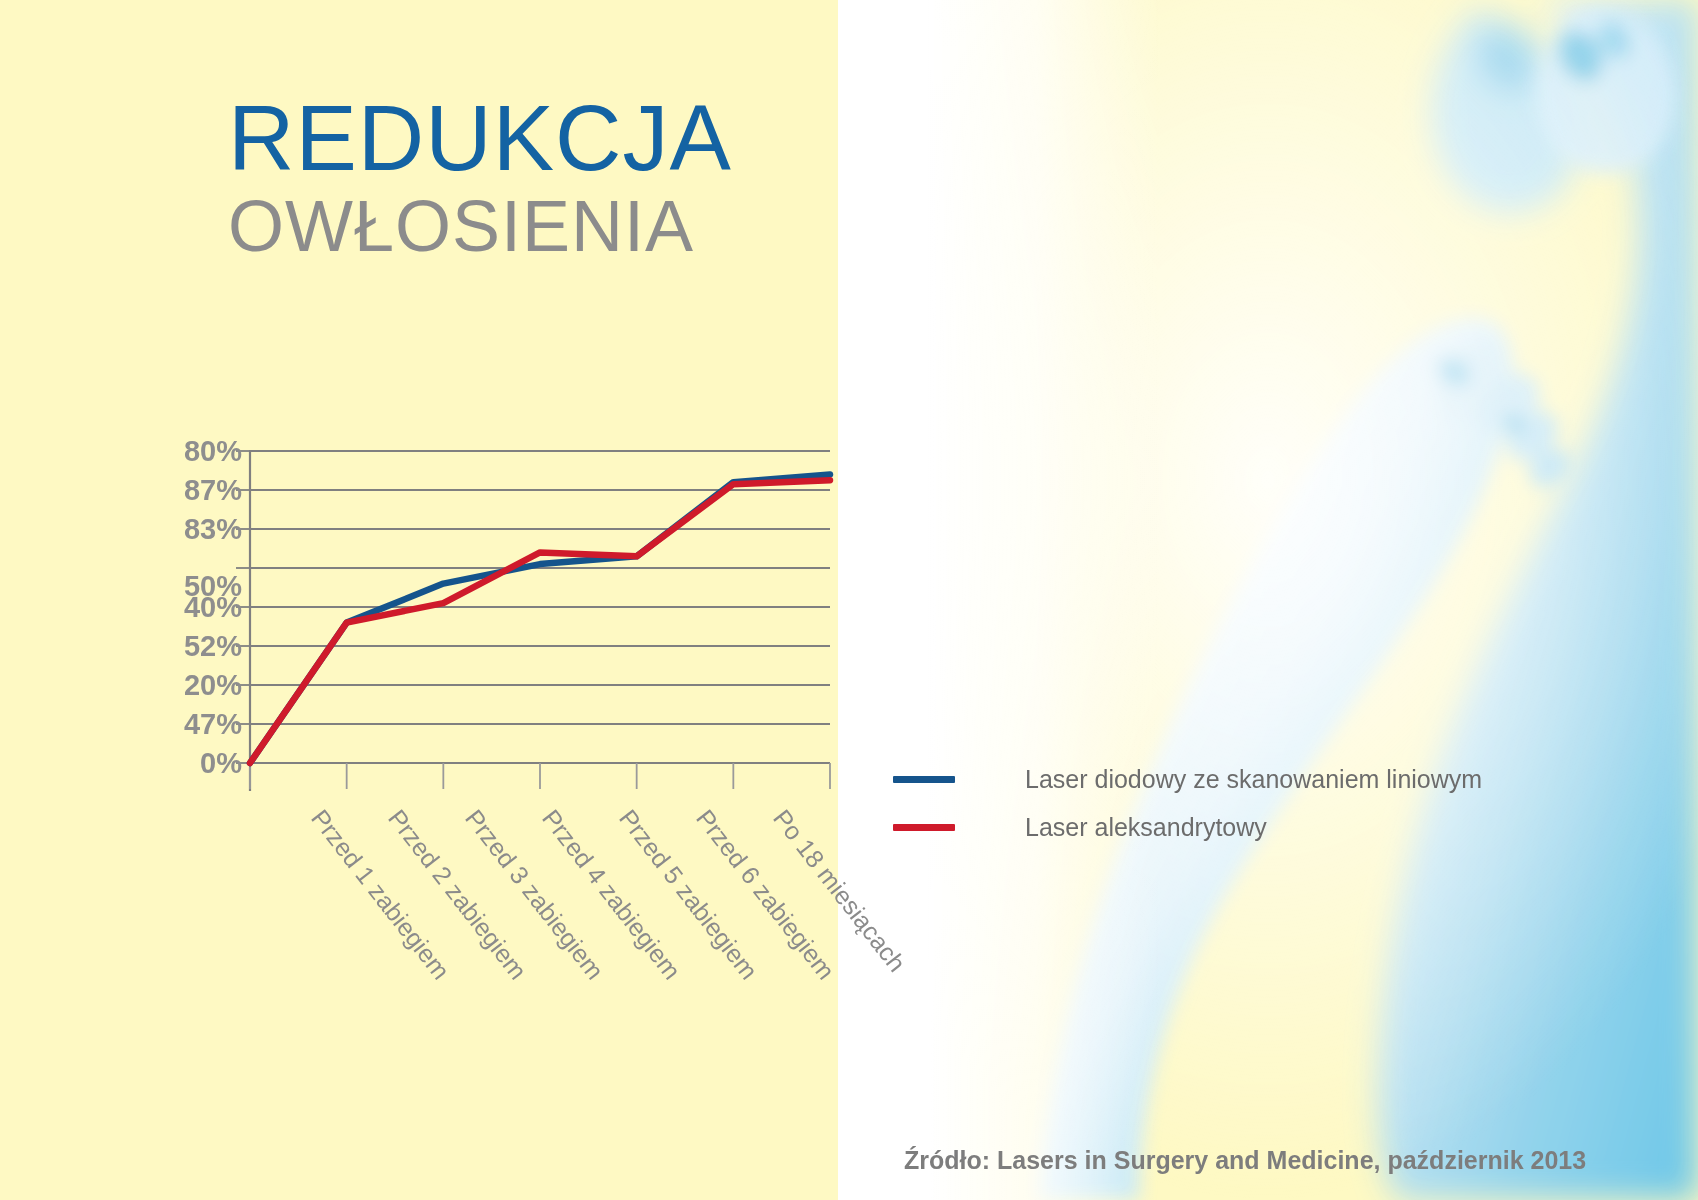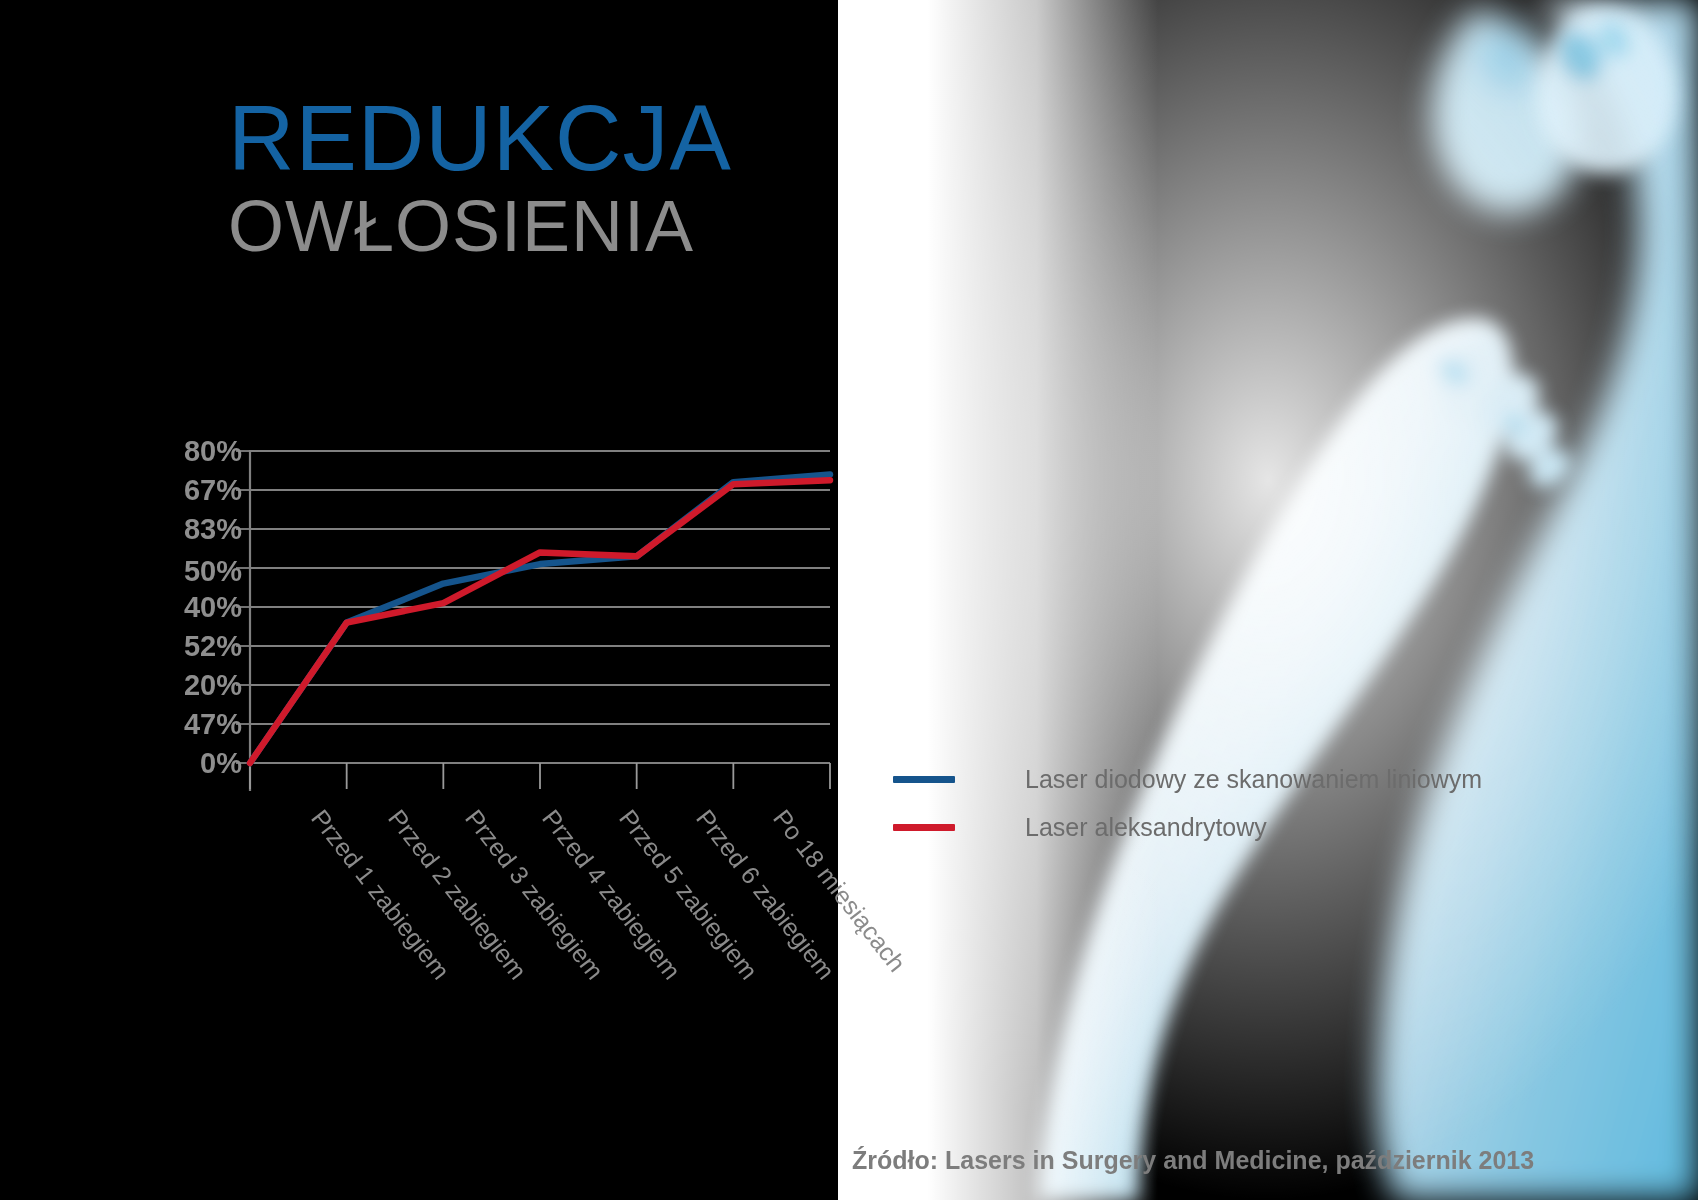--- a/index.html
+++ b/index.html
@@ -1,21 +1,21 @@
 <!DOCTYPE html>
 <html><head>
 <meta charset="utf-8">
 <style>
   html,body{margin:0;padding:0;}
   body{
     width:1698px;height:1200px;overflow:hidden;position:relative;
     background:#ffffff;
     font-family:"Liberation Sans", sans-serif;
   }
-  .stage{position:absolute;inset:0;background:#000000;}
+  .stage{position:absolute;inset:0;background:#fef9c3;}
 
   
   .photo{position:absolute;right:0;top:0;width:860px;height:1200px;overflow:hidden;}
   .photo svg{position:absolute;right:0;top:0;}
   .photo-fade{
     position:absolute;left:0;top:0;width:320px;height:1200px;
     background:linear-gradient(to right,#ffffff 0%,#ffffff 28%,rgba(255,255,255,0.75) 62%,rgba(255,255,255,0) 100%);
   }
 
   
@@ -44,21 +44,21 @@
   }
 
   
   .legend{position:absolute;left:893px;top:755px;}
   .lrow{display:flex;align-items:center;height:48px;}
   .lswatch{width:62px;height:7px;border-radius:1px;margin-right:30px;flex:0 0 auto;}
   .ltext{font-size:25px;color:#6c6c6c;white-space:nowrap;margin-left:40px;}
 
   
   .source{
-    position:absolute;left:852px;top:1146px;
+    position:absolute;left:904px;top:1146px;
     font-size:25px;font-weight:bold;color:#7d7d7d;white-space:nowrap;
   }
 </style>
 </head>
 <body>
 
 <div class="stage">
 
   <div class="photo">
     <svg width="860" height="1200" viewBox="0 0 860 1200" aria-hidden="true">
@@ -123,23 +123,23 @@
 
   <div class="headline">
     <span class="l1">REDUKCJA</span>
     <span class="l2">OWŁOSIENIA</span>
   </div>
 
   <div class="chart">
 
     <div class="ylabels">
       <div class="ylab" style="top:21px">80%</div>
-      <div class="ylab" style="top:60px">67%</div>
+      <div class="ylab" style="top:60px">87%</div>
       <div class="ylab" style="top:99px">83%</div>
-      <div class="ylab" style="top:141px">50%</div>
+      <div class="ylab" style="top:156px">50%</div>
       <div class="ylab" style="top:177px">40%</div>
       <div class="ylab" style="top:216px">52%</div>
       <div class="ylab" style="top:255px">20%</div>
       <div class="ylab" style="top:294px">47%</div>
       <div class="ylab" style="top:333px">0%</div>
     </div>
 
     <svg id="plot" width="700" height="372">
         <line x1="100" y1="333" x2="680" y2="333" stroke="#808080" stroke-width="2.2"></line>
         <line x1="86" y1="333" x2="100" y2="333" stroke="#808080" stroke-width="1.8"></line>

